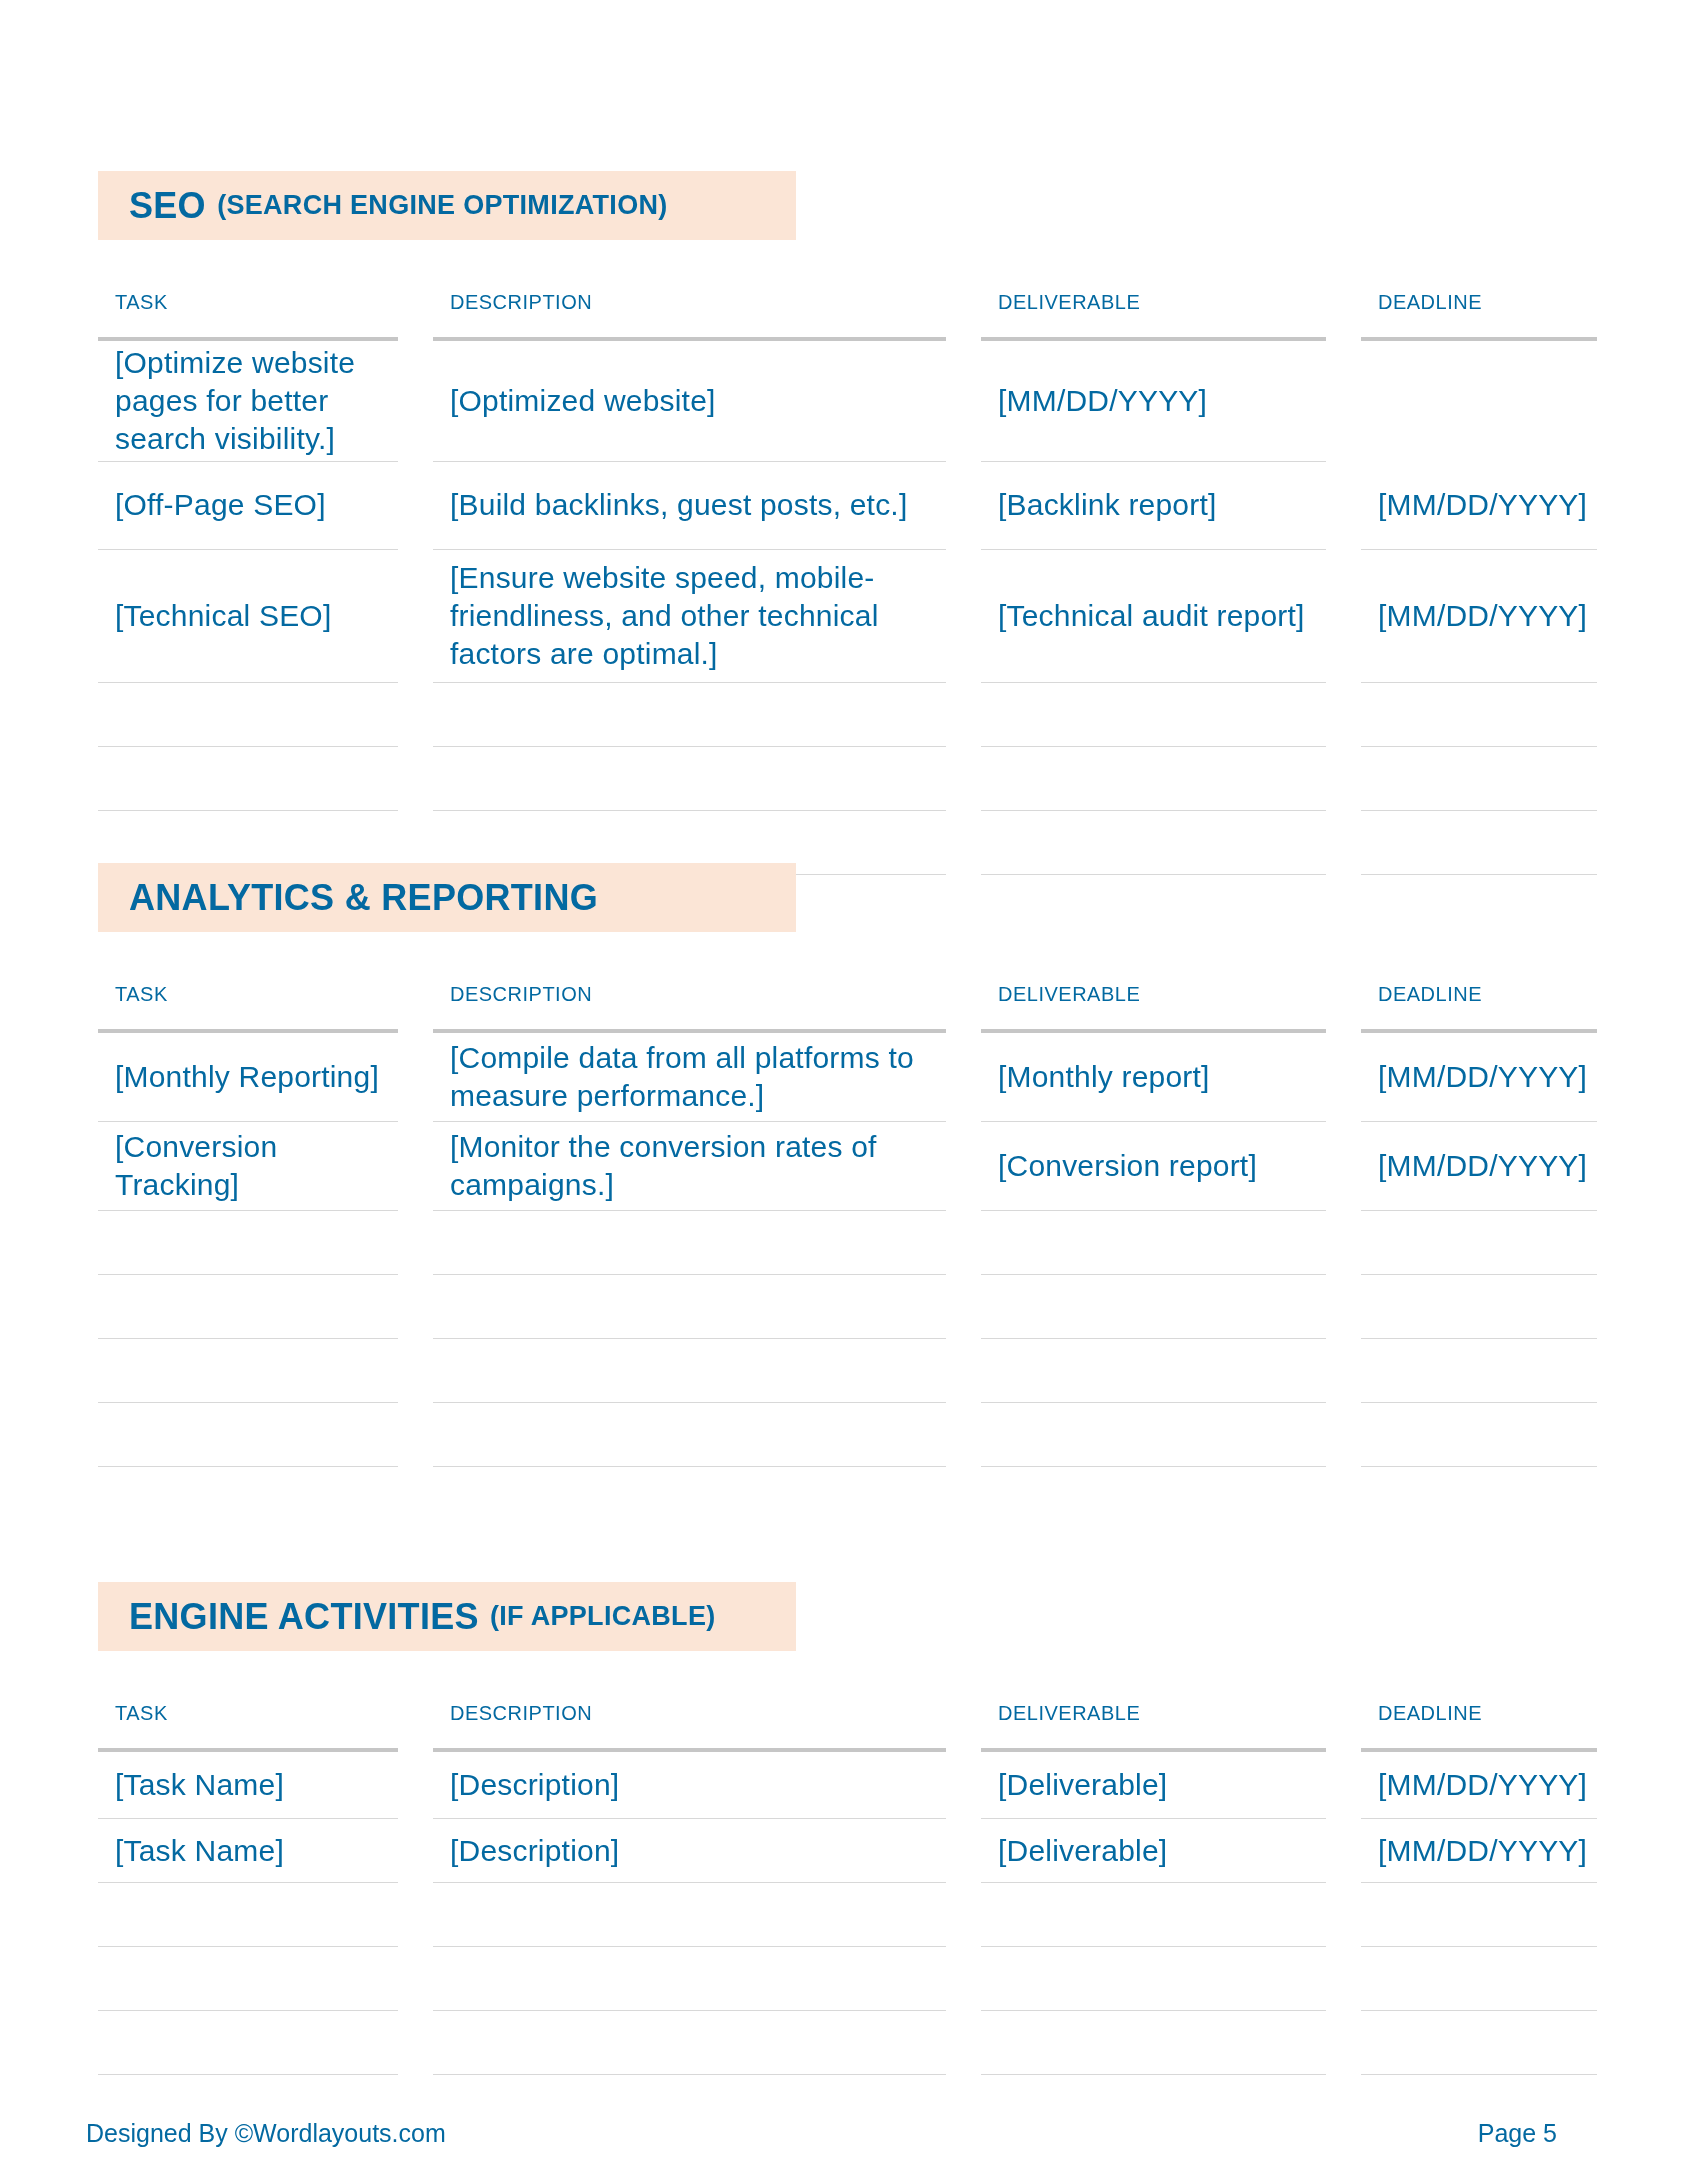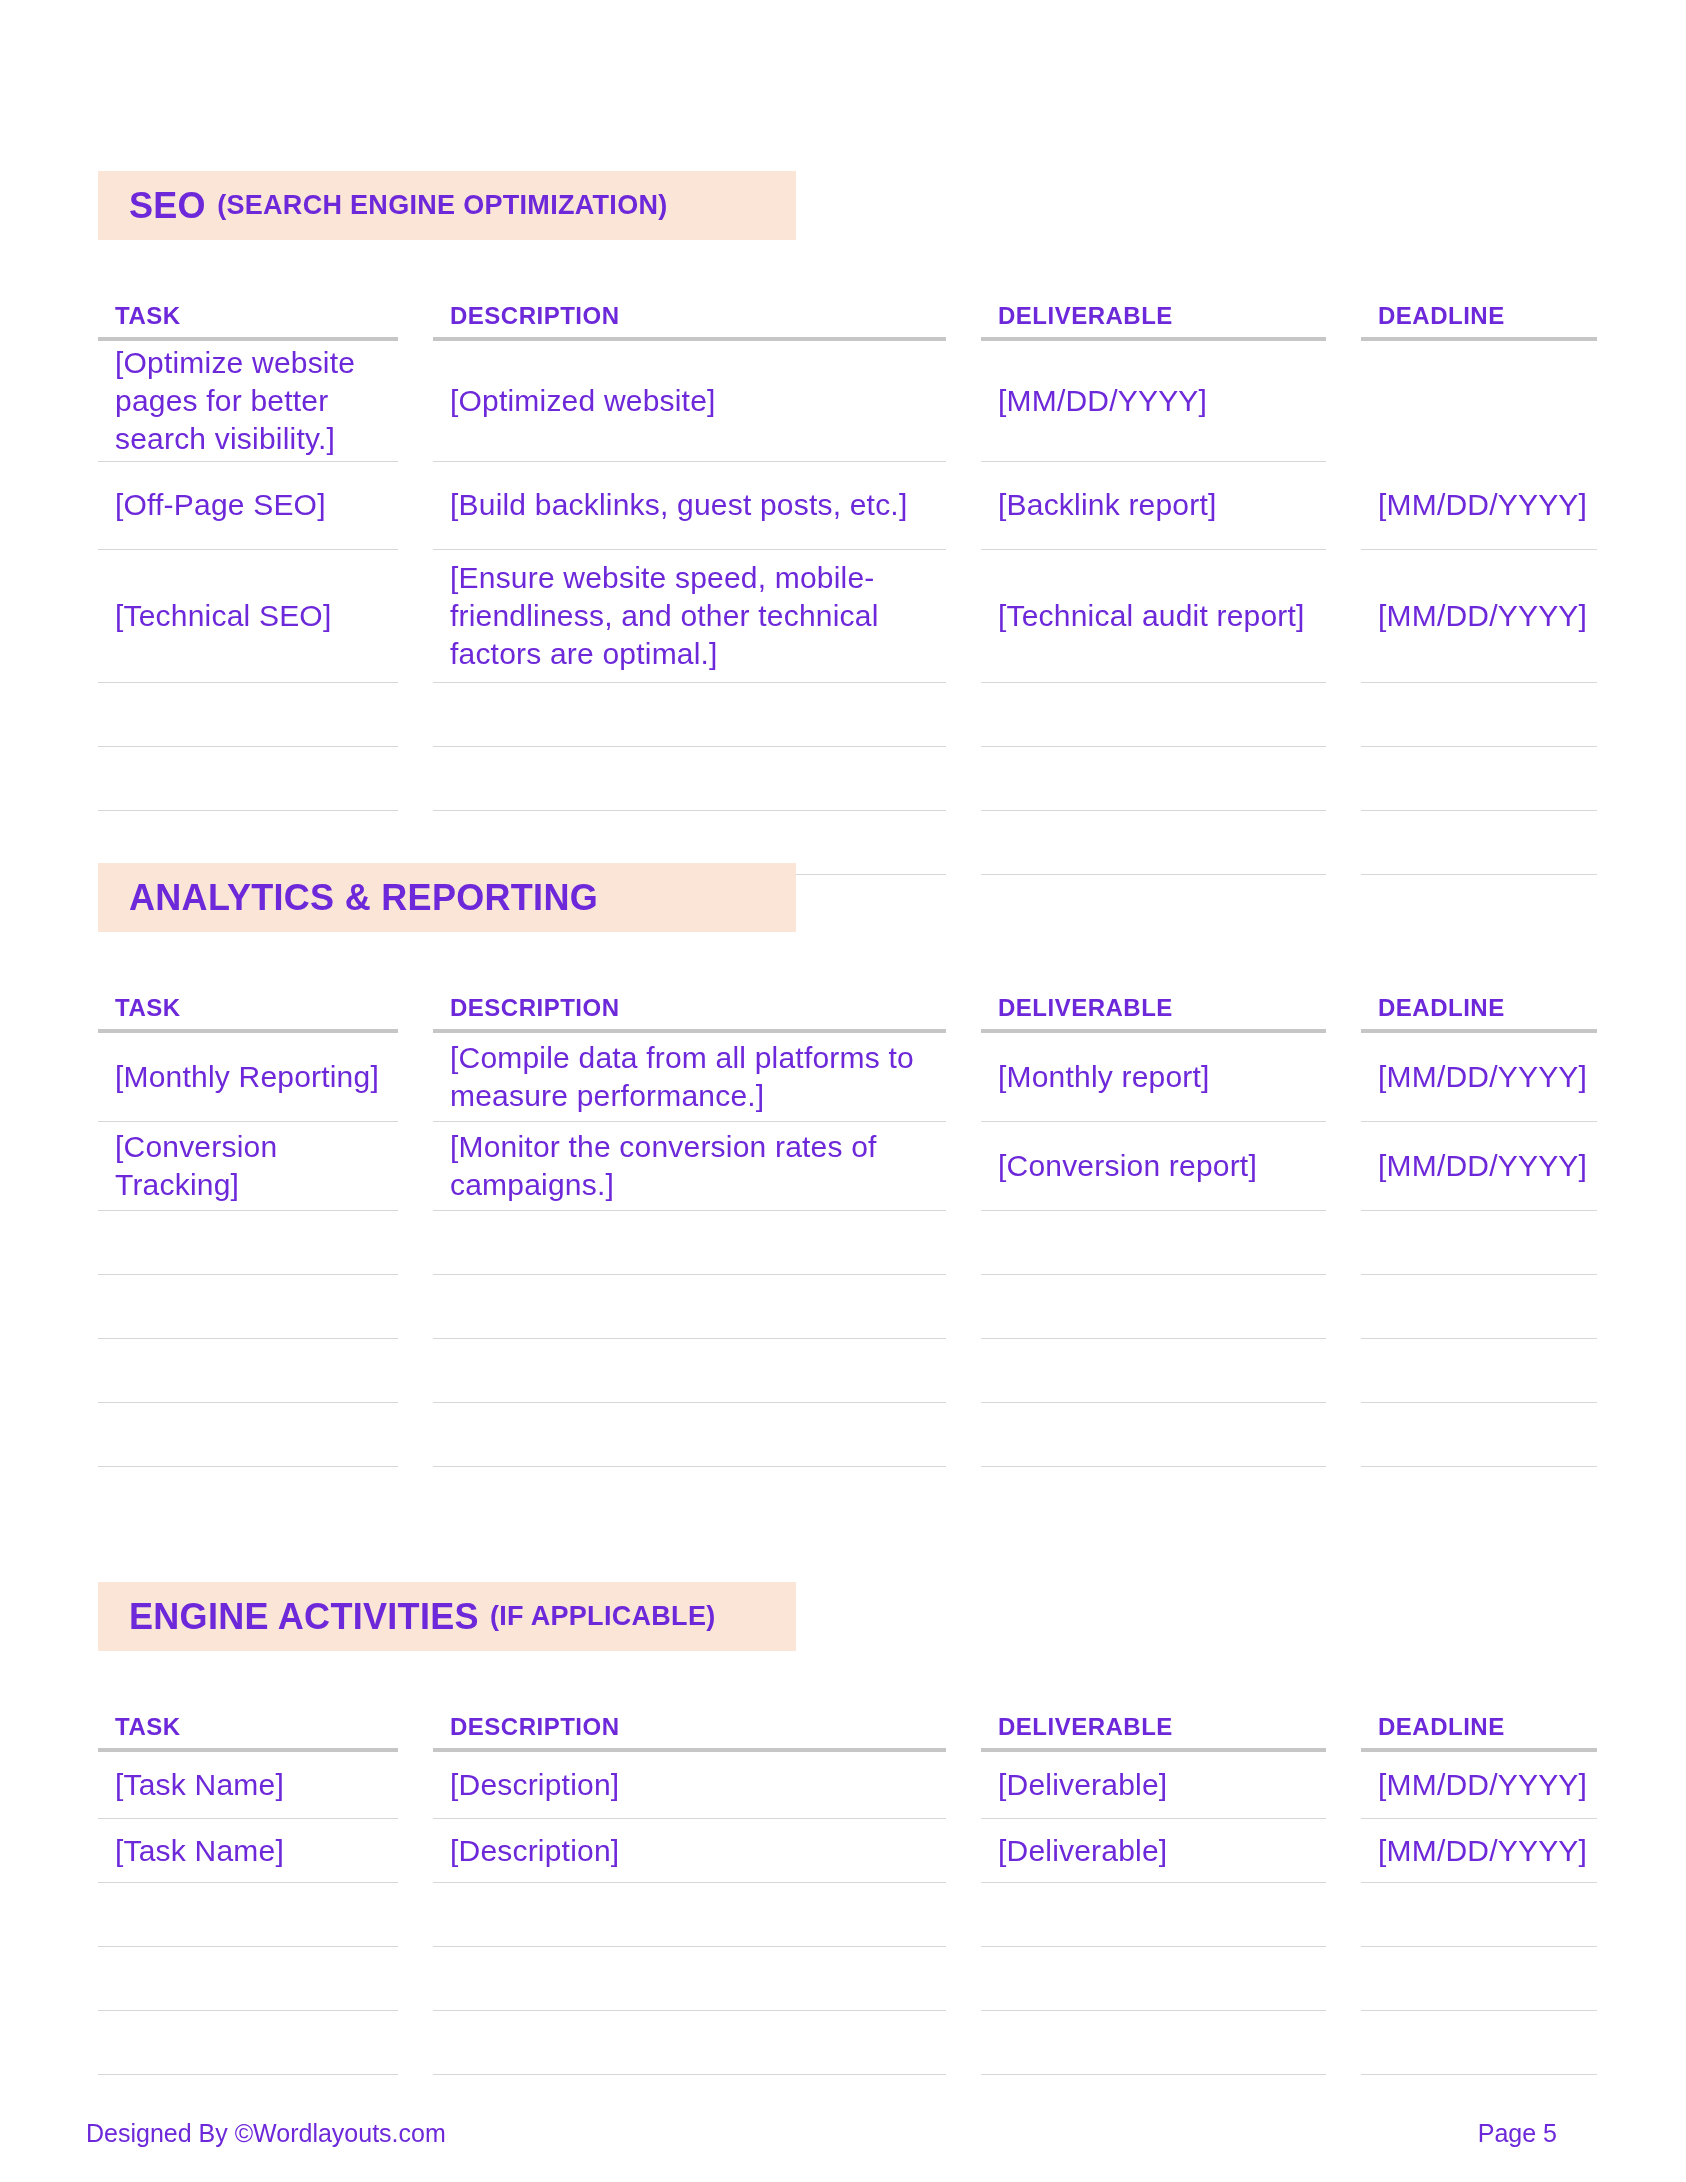--- a/index.html
+++ b/index.html
@@ -2,21 +2,21 @@
 <html style="font-size:15px"><head>
 <meta charset="utf-8">
 <style>
   html, body { margin: 0; padding: 0; background: #ffffff; }
   .page {
     position: relative;
     width: 1686px;
     height: 2182px;
     background: #ffffff;
     font-family: "Liberation Sans", sans-serif;
-    color: #6d28d9;
+    color: #0369a1;
     overflow: hidden;
   }
   .section { position: absolute; left: 98px; width: 1498px; }
   #section-seo       { top: 171px; }
   #section-analytics { top: 863px; }
   #section-other     { top: 1582px; }
 
   .band {
     box-sizing: border-box;
     width: 698px;
@@ -42,23 +42,23 @@
     align-items: center;
     font-size: 30px;
     line-height: 38px;
     letter-spacing: 0.2px;
   }
   .thead { margin-top: 49px; }
   .thead .cell {
     height: 52px;
     border-bottom: 4.7px solid #c6c6c6;
     align-items: flex-end;
-    padding-bottom: 2px;
-    font-weight: bold;
-    font-size: 24px;
+    padding-bottom: 16px;
+    font-weight: normal;
+    font-size: 20px;
     letter-spacing: 0.5px;
   }
   .r91  > .cell { min-height: 85px; }
   .r94  > .cell { min-height: 88px; }
   .r95  > .cell { min-height: 89px; }
   .r142 > .cell { min-height: 133px; }
   .r72  > .cell { min-height: 67px; }
   .r68  > .cell { min-height: 64px; }
 
   .footer {

